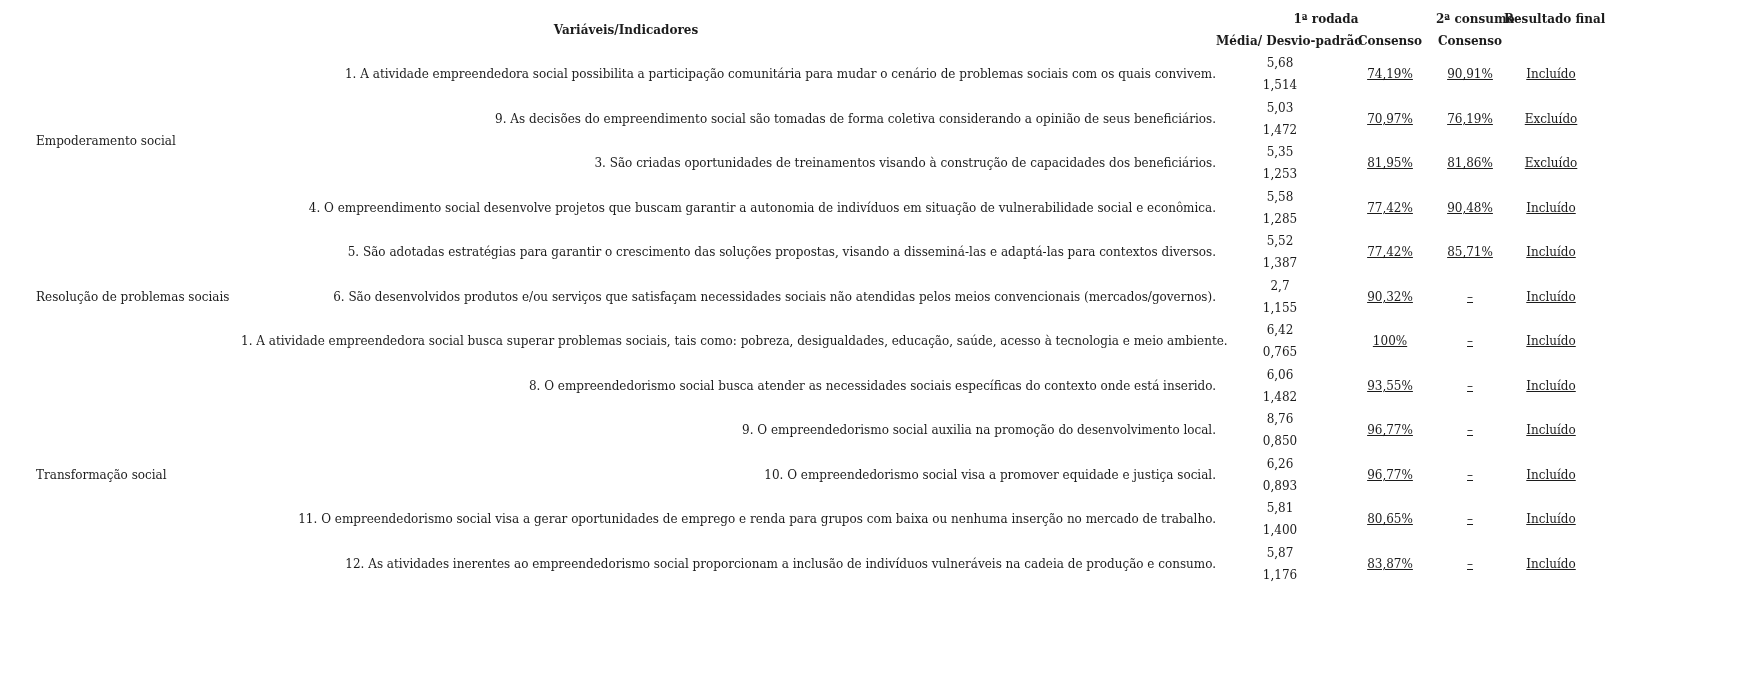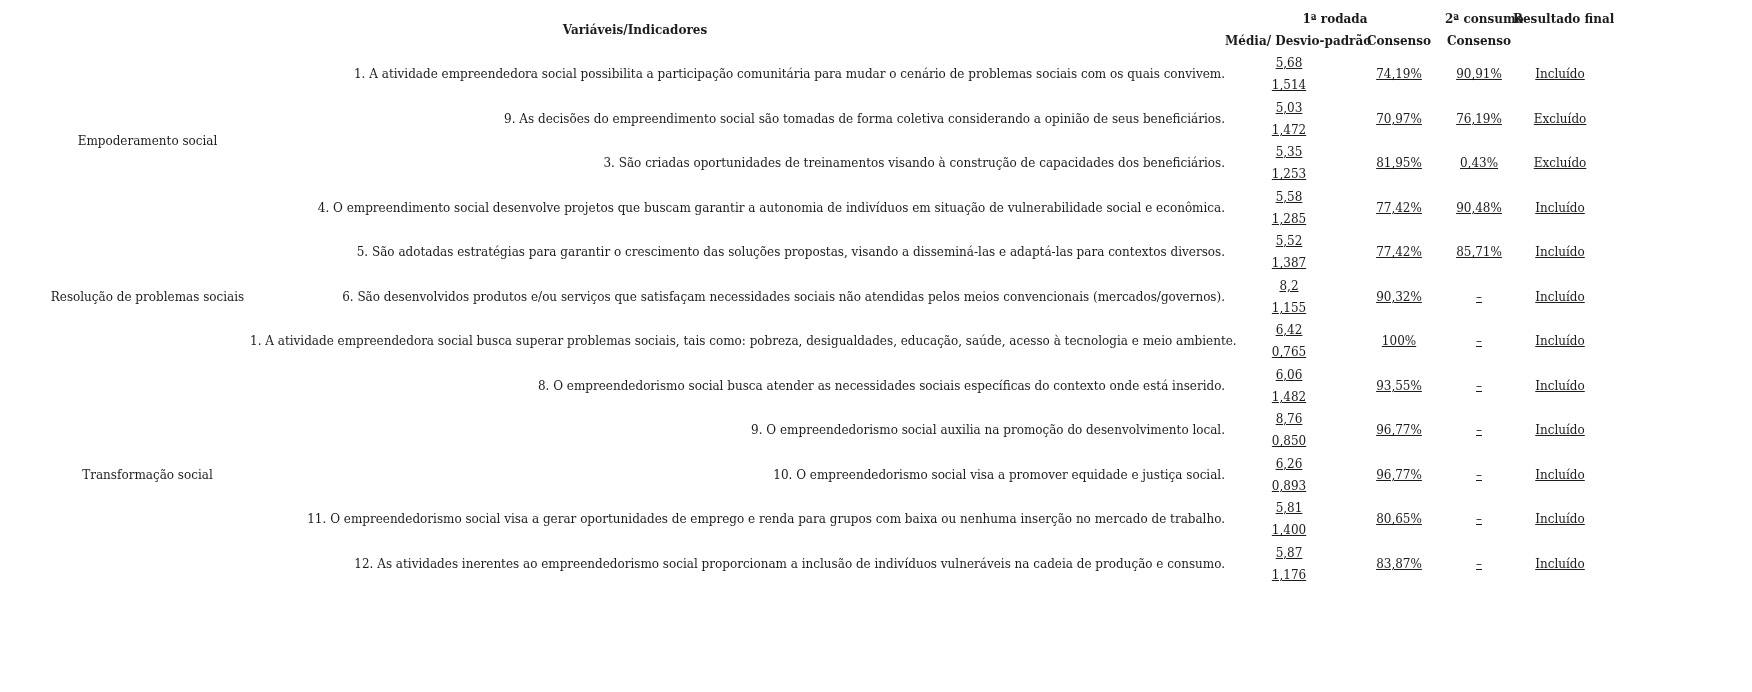--- a/index.html
+++ b/index.html
@@ -4,21 +4,21 @@
 <style>
   html, body { margin: 0; padding: 0; }
   body {
     width: 1752px; height: 692px;
     background: #ffffff;
     font-family: "DejaVu Serif", serif;
     color: #1c1c1c;
     position: relative;
     overflow: hidden;
   }
-  .sheet { position: absolute; left: 14px; top: 8px; padding-left: 31px; }
+  .sheet { position: absolute; left: 5px; top: 8px; padding-left: 31px; }
 
   table.delphi { border-collapse: collapse; table-layout: fixed; width: 1562px; }
   col.c-cat { width: 205px; }
   col.c-ind { width: 975px; }
   col.c-ms  { width: 128px; }
   col.c-co1 { width: 92px; }
   col.c-ro2 { width: 68px; }
   col.c-res { width: 94px; }
 
   th, td { padding: 0; white-space: nowrap; }
@@ -29,23 +29,23 @@
     line-height: 22px;
     height: 22px;
     text-align: center;
     vertical-align: middle;
   }
   th.final-header { vertical-align: top; margin-top: 8px; }
 
   tbody tr { height: 44.5px; }
   tbody td { font-size: 12px; vertical-align: middle; }
 
-  td.cat-cell { text-align: center; }
+  td.cat-cell { }
   td.ind-cell { text-align: right; overflow: visible; }
-  td.ms-cell  { text-align: center; text-decoration: underline; }
+  td.ms-cell  { text-align: center; }
   .ms-line    { line-height: 22.25px; height: 22.25px; }
   td.cons-cell, td.res-cell { text-align: center; text-decoration: underline; }
 </style>
 </head>
 <body>
 
 <div class="sheet">
   <table class="delphi">
     <colgroup>
       <col class="c-cat">
@@ -90,21 +90,21 @@
           <td class="cons-cell">76,19%</td>
           <td class="res-cell">Excluído</td>
         </tr>
         <tr>
           <td class="ind-cell">3. São criadas oportunidades de treinamentos visando à construção de capacidades dos beneficiários.</td>
           <td class="ms-cell">
             <div class="ms-line">5,35</div>
             <div class="ms-line">1,253</div>
           </td>
           <td class="cons-cell">81,95%</td>
-          <td class="cons-cell">0,43%</td>
+          <td class="cons-cell">81,86%</td>
           <td class="res-cell">Excluído</td>
         </tr>
         <tr>
           <td class="ind-cell">4. O empreendimento social desenvolve projetos que buscam garantir a autonomia de indivíduos em situação de vulnerabilidade social e econômica.</td>
           <td class="ms-cell">
             <div class="ms-line">5,58</div>
             <div class="ms-line">1,285</div>
           </td>
           <td class="cons-cell">77,42%</td>
           <td class="cons-cell">90,48%</td>
@@ -117,21 +117,21 @@
             <div class="ms-line">5,52</div>
             <div class="ms-line">1,387</div>
           </td>
           <td class="cons-cell">77,42%</td>
           <td class="cons-cell">85,71%</td>
           <td class="res-cell">Incluído</td>
         </tr>
         <tr>
           <td class="ind-cell">6. São desenvolvidos produtos e/ou serviços que satisfaçam necessidades sociais não atendidas pelos meios convencionais (mercados/governos).</td>
           <td class="ms-cell">
-            <div class="ms-line">8,2</div>
+            <div class="ms-line">2,7</div>
             <div class="ms-line">1,155</div>
           </td>
           <td class="cons-cell">90,32%</td>
           <td class="cons-cell">–</td>
           <td class="res-cell">Incluído</td>
         </tr>
         <tr>
           <td class="ind-cell">1. A atividade empreendedora social busca superar problemas sociais, tais como: pobreza, desigualdades, educação, saúde, acesso à tecnologia e meio ambiente.</td>
           <td class="ms-cell">
             <div class="ms-line">6,42</div>

